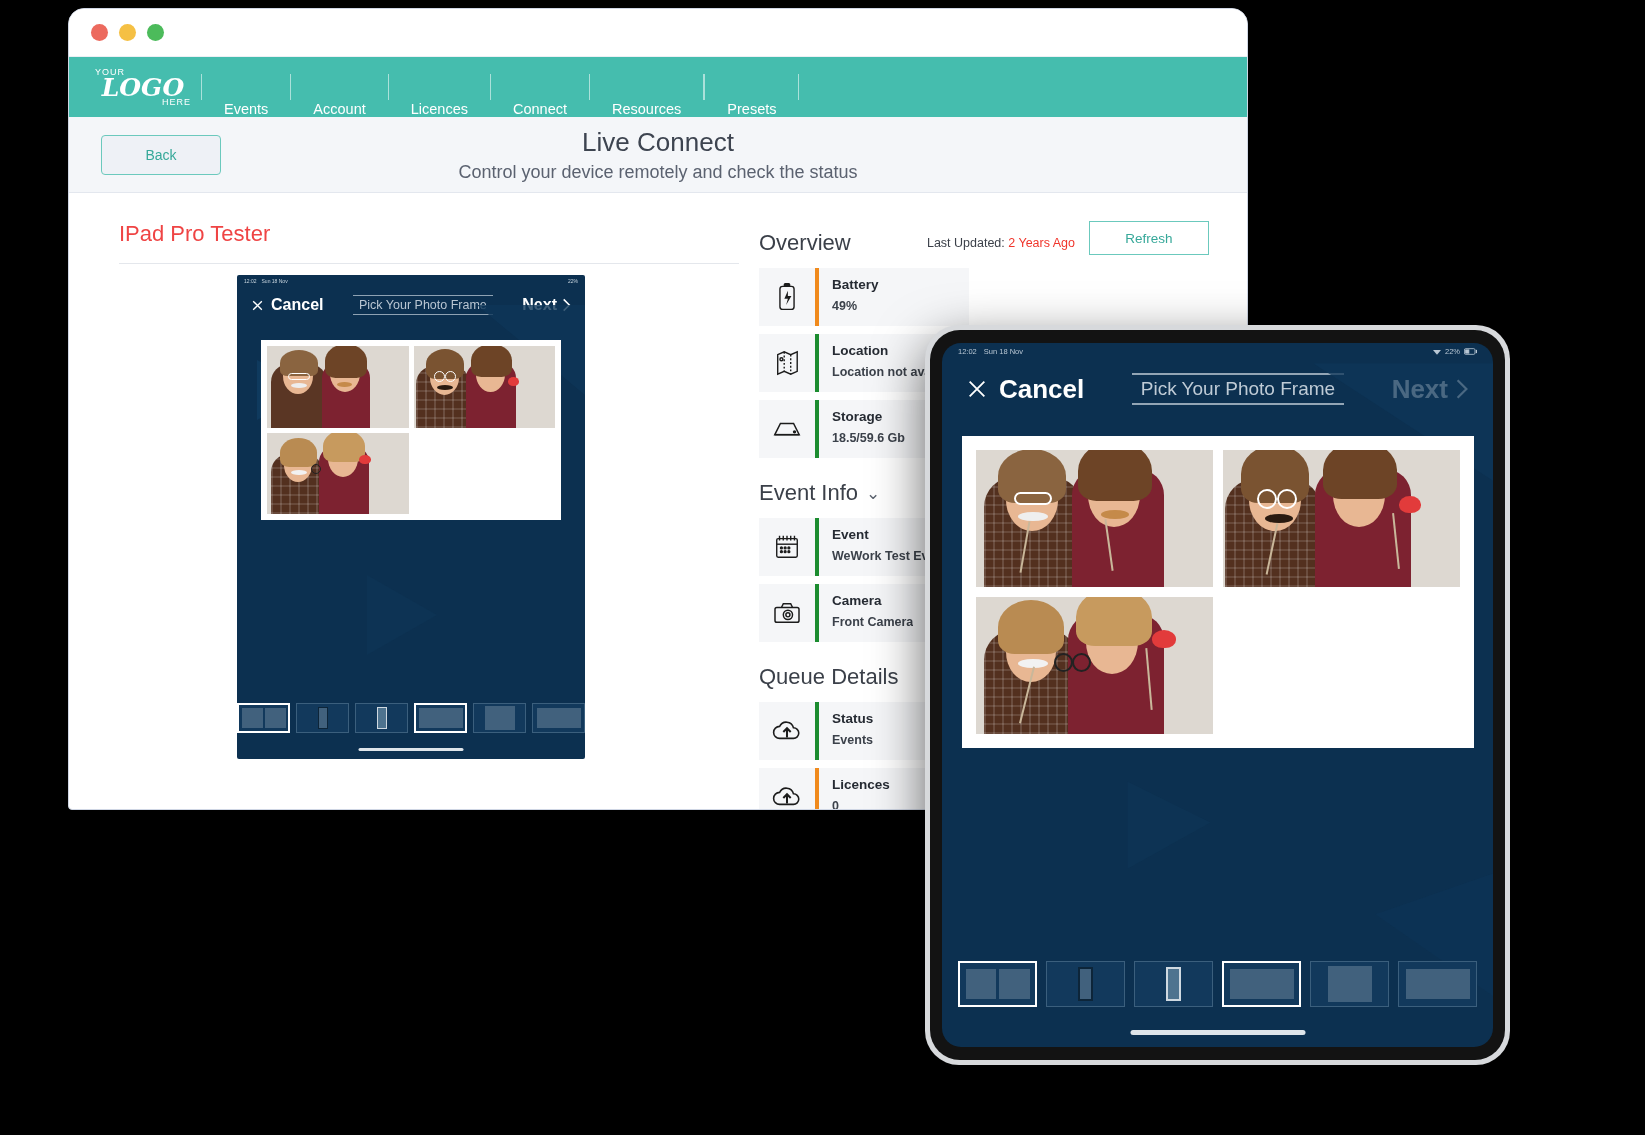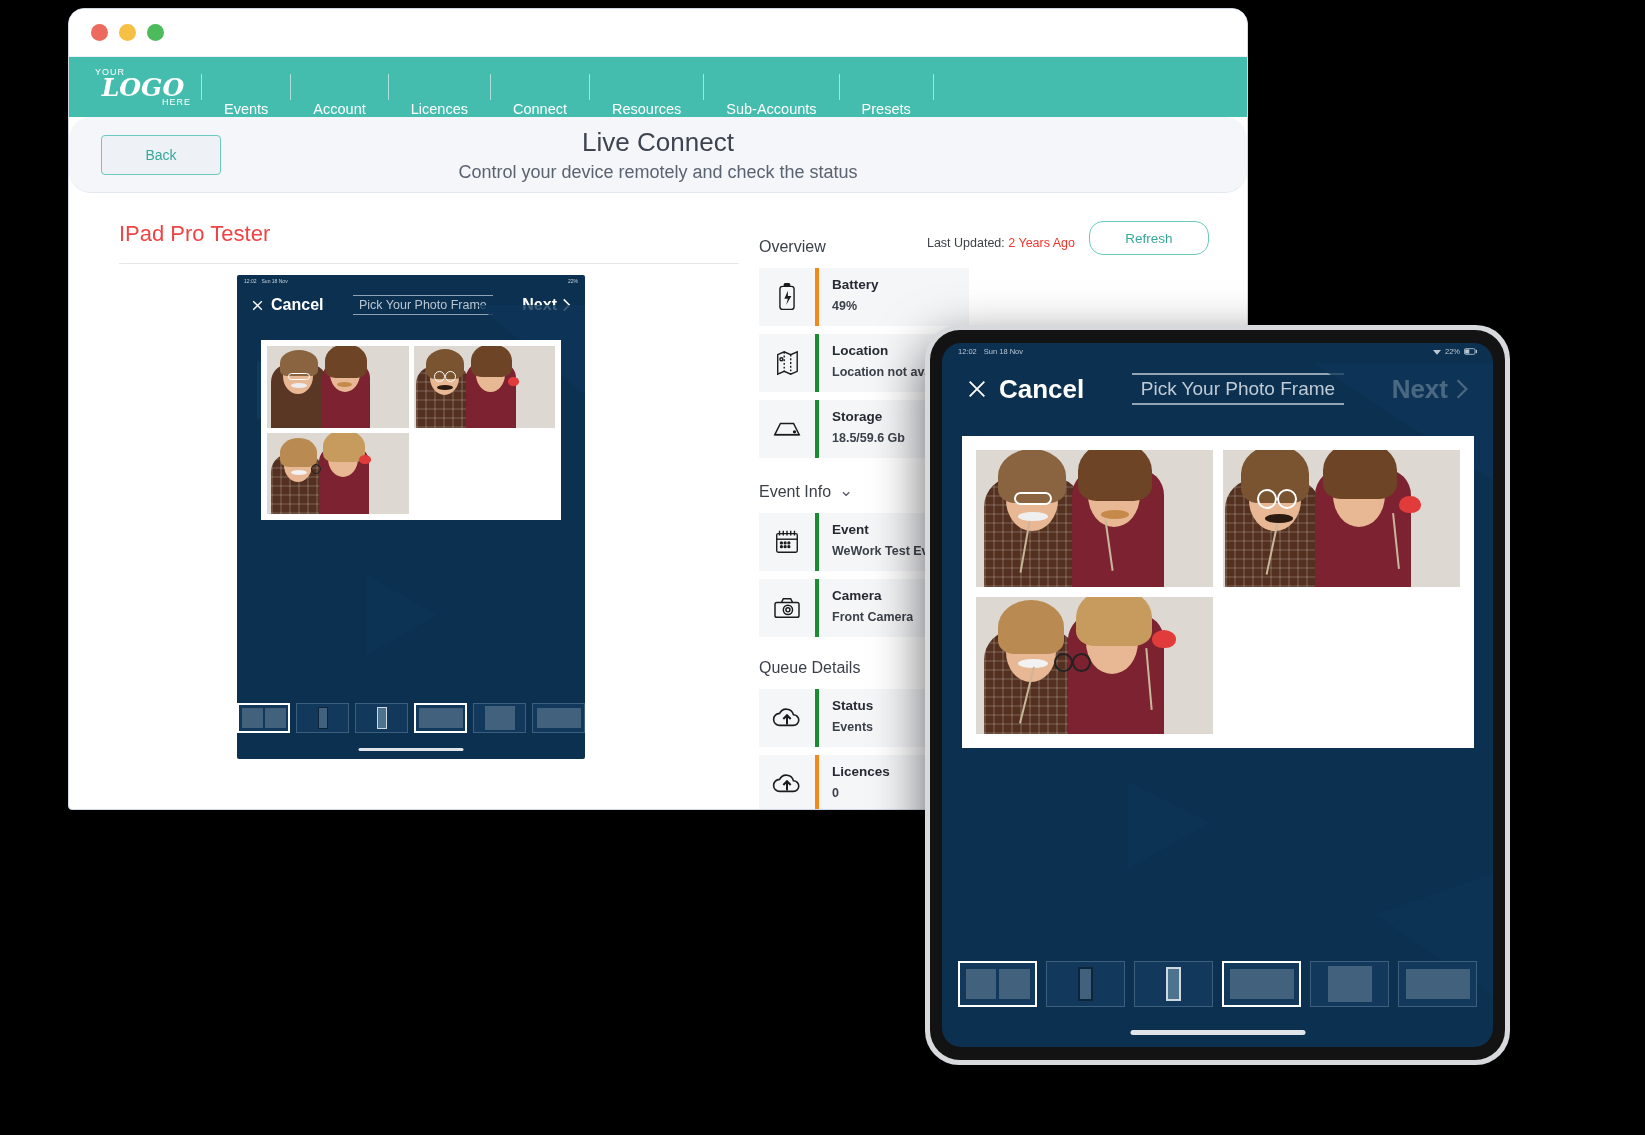--- a/index.html
+++ b/index.html
@@ -61,21 +61,21 @@
     width: 38px; height: 38px; border-radius: 50%; background: #cfcfcf; overflow: hidden;
     position: relative;
   }
   #avatar::before { content:""; position:absolute; left:50%; top:7px; width:14px; height:14px; border-radius:50%; background:#a8a8a8; transform:translateX(-50%); }
   #avatar::after { content:""; position:absolute; left:50%; bottom:-4px; width:25px; height:19px; border-radius:50% 50% 0 0; background:#a8a8a8; transform:translateX(-50%); }
   #brand-name { font-size: 14.5px; color: #fff; white-space: nowrap; }
 
   
   #subheader {
     height: 76px; background: #f4f6f9; border-bottom: 1px solid #e3e7ee;
-    display: flex; align-items: center; position: relative; padding: 0 32px; border-radius: 22px;
+    display: flex; align-items: center; position: relative; padding: 0 32px;
   }
   #back-button {
     width: 120px; height: 40px; border: 1px solid #6bc9bd; border-radius: 4px;
     background: #eef1f6; color: #36a899; font-size: 14px;
     display: flex; align-items: center; justify-content: center; cursor: pointer;
   }
   #header-center { position: absolute; left: 0; right: 0; text-align: center; pointer-events: none; }
   #page-title-main { font-size: 26px; color: #3d4450; font-weight: normal; }
   #page-subtitle { font-size: 18px; color: #5b6270; margin-top: 4px; }
 
@@ -112,27 +112,27 @@
     border: 1px solid #3b5f7d; background: #123category; background: #12395c;
     display: flex; align-items: center; justify-content: center;
     cursor: pointer; position: relative;
   }
   .frame-thumb.selected { border: 2px solid #ffffff; }
   .home-indicator { position: absolute; left: 50%; transform: translateX(-50%); background: #dfe5ea; border-radius: 3px; }
 
   
   #right-col { width: 470px; padding-left: 20px; }
   .section-head { display: flex; align-items: flex-end; margin-bottom: 12px; }
-  .section-title { font-size: 16px; color: #3b4049; font-weight: normal; }
+  .section-title { font-size: 22px; color: #3b4049; font-weight: normal; }
   .chev { margin-left: 8px; color: #5d6470; font-size: 17px; align-self: center; }
   #last-updated { font-size: 12.5px; color: #3b4049; margin-left: auto; margin-bottom: 6px; white-space: nowrap; }
   #last-updated .val { color: #f0352b; }
   #refresh-button {
     width: 120px; height: 34px; margin-left: 14px; margin-bottom: 1px;
-    border: 1px solid #6bc9bd; border-radius: 14px; background: #fff; color: #36a899;
+    border: 1px solid #6bc9bd; border-radius: 0; background: #fff; color: #36a899;
     font-size: 13.5px; display: flex; align-items: center; justify-content: center; cursor: pointer;
   }
   .stat-grid { display: flex; flex-wrap: wrap; gap: 8px 8px; }
   .stat-card {
     display: flex; align-items: stretch; background: #f5f6f8; height: 58px; min-width: 0;
   }
   .stat-card.w2 { width: 210px; }
   .stat-card.w-full { width: 428px; }
   .stat-icon { width: 56px; display: flex; align-items: center; justify-content: center; flex: 0 0 56px; }
   .stat-bar { width: 4px; flex: 0 0 4px; }
@@ -195,21 +195,20 @@
       <div class="nav-item">Events</div>
       <span class="nav-sep"></span>
       <div class="nav-item">Account</div>
       <span class="nav-sep"></span>
       <div class="nav-item">Licences</div>
       <span class="nav-sep"></span>
       <div class="nav-item active">Connect</div>
       <span class="nav-sep"></span>
       <div class="nav-item">Resources</div>
       <span class="nav-sep"></span>
-      <div class="nav-item">Sub-Accounts</div>
       <span class="nav-sep"></span>
       <div class="nav-item">Presets</div>
       <span class="nav-sep"></span>
 
     </div>
 
     <div id="subheader">
       <div id="back-button">Back</div>
       <div id="header-center">
         <div id="page-title-main">Live Connect</div>

